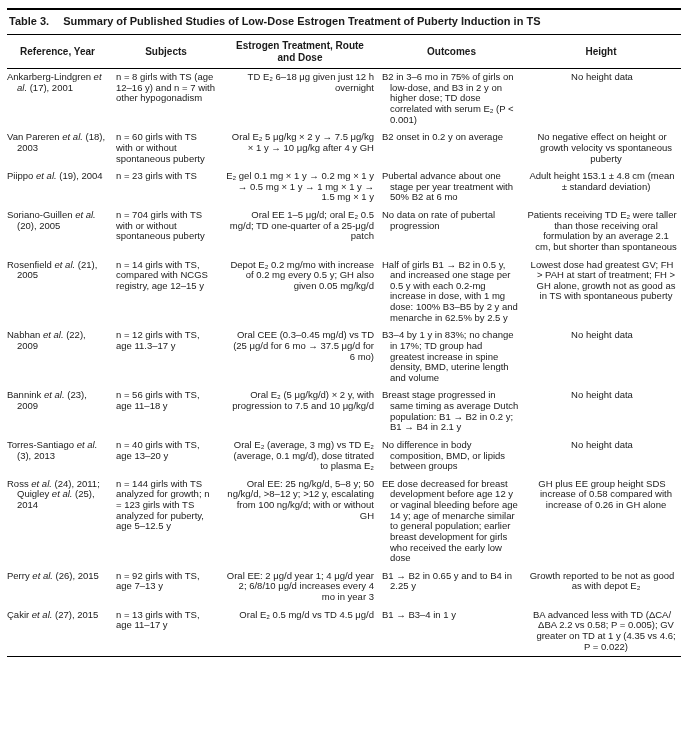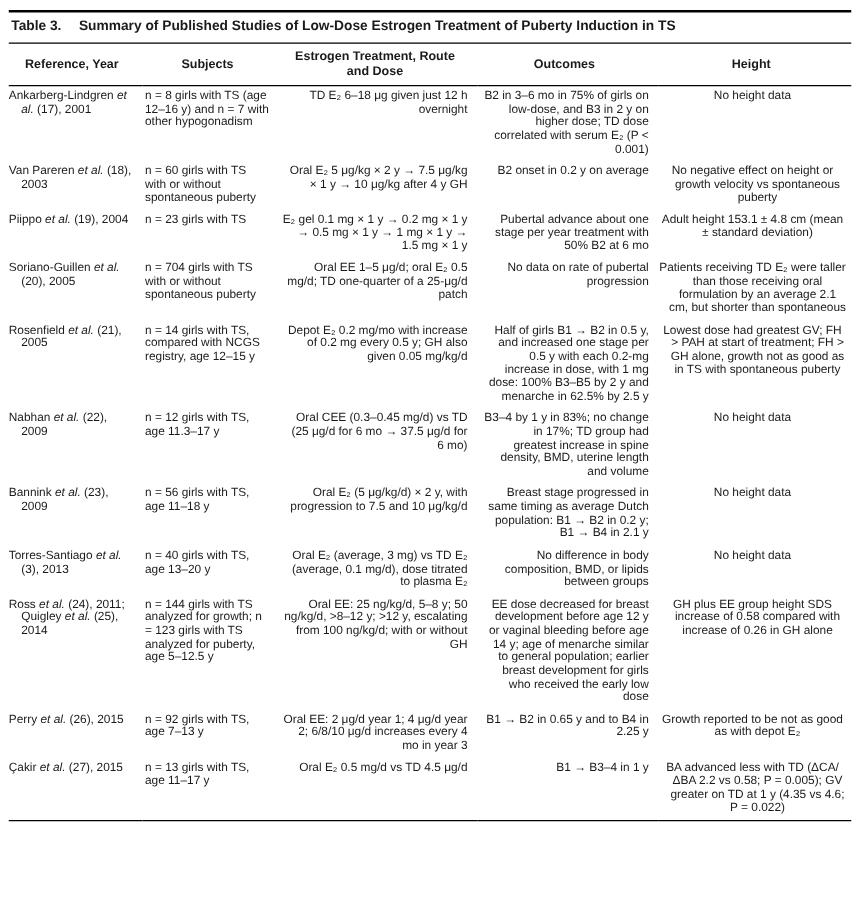--- a/index.html
+++ b/index.html
@@ -43,21 +43,21 @@
     line-height: 1.15;
   }
   td {
     vertical-align: top;
     padding: 3px 8px 4px 0;
     line-height: 1.12;
   }
   td.col-ref      { text-align: left; padding-left: 10px; text-indent: -10px; }
   td.col-subjects { padding-left: 2px; }
   td.col-estrogen { text-align: right; padding-left: 2px; }
-  td.col-outcomes { text-align: right; padding-left: 8px; text-indent: -8px; }
+  td.col-outcomes { text-align: left; padding-left: 8px; text-indent: -8px; }
   td.col-height   { text-align: center; padding-left: 8px; text-indent: -8px; padding-right: 4px; }
   .italic { font-style: italic; }
 </style>
 </head>
 <body>
 
 <div class="page">
   <div class="table-caption">
     <span class="caption-label">Table 3.</span><span class="caption-title">Summary of Published Studies of Low-Dose Estrogen Treatment of Puberty Induction in TS</span>
   </div>

